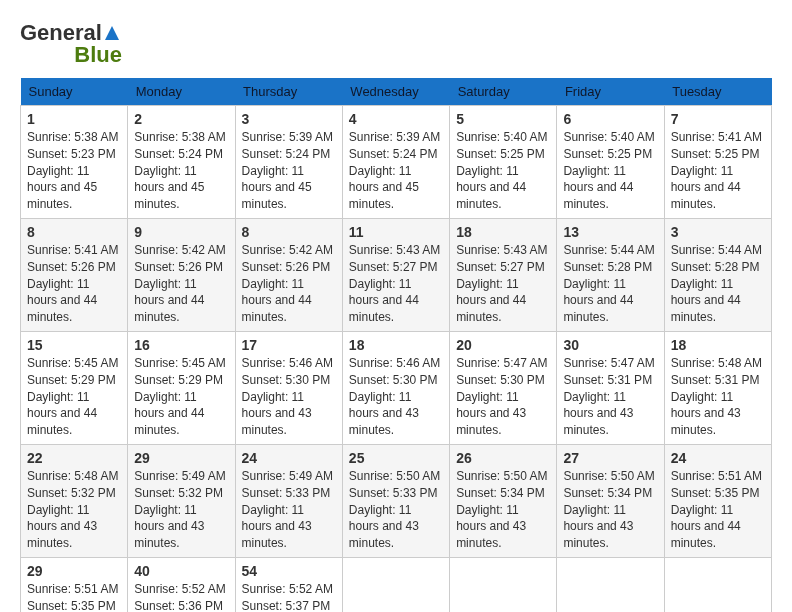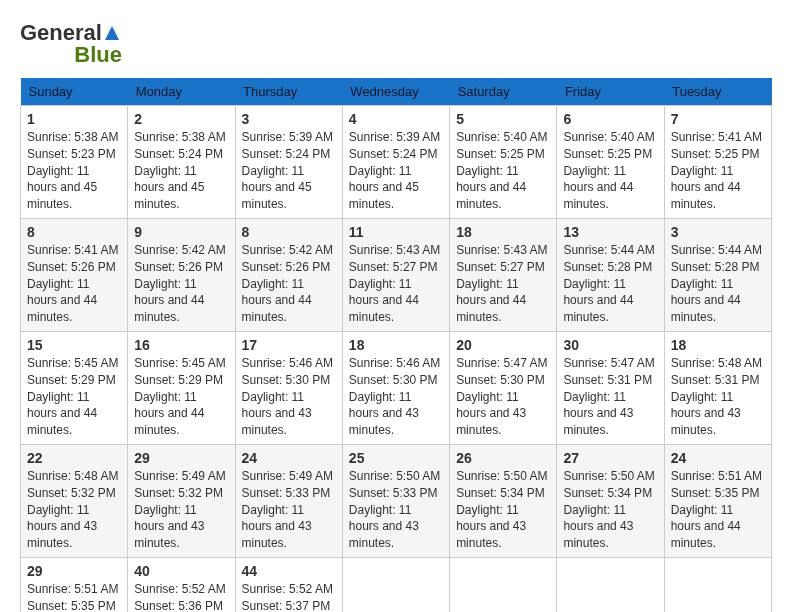--- a/index.html
+++ b/index.html
@@ -167,21 +167,21 @@
         <td><span class="day-num">27</span>
           <span class="day-info">Sunrise: 5:50 AM<br>Sunset: 5:34 PM<br>Daylight: 11 hours and 43 minutes.</span></td>
         <td><span class="day-num">24</span>
           <span class="day-info">Sunrise: 5:51 AM<br>Sunset: 5:35 PM<br>Daylight: 11 hours and 44 minutes.</span></td>
       </tr>
       <tr>
         <td><span class="day-num">29</span>
           <span class="day-info">Sunrise: 5:51 AM<br>Sunset: 5:35 PM<br>Daylight: 11 hours and 44 minutes.</span></td>
         <td><span class="day-num">40</span>
           <span class="day-info">Sunrise: 5:52 AM<br>Sunset: 5:36 PM<br>Daylight: 11 hours and 44 minutes.</span></td>
-        <td><span class="day-num">44</span>
+        <td><span class="day-num">54</span>
           <span class="day-info">Sunrise: 5:52 AM<br>Sunset: 5:37 PM<br>Daylight: 11 hours and 44 minutes.</span></td>
         <td class="empty-cell"></td>
         <td class="empty-cell"></td>
         <td class="empty-cell"></td>
         <td class="empty-cell"></td>
       </tr>
     </tbody>
 </table>
 
 </body></html>

